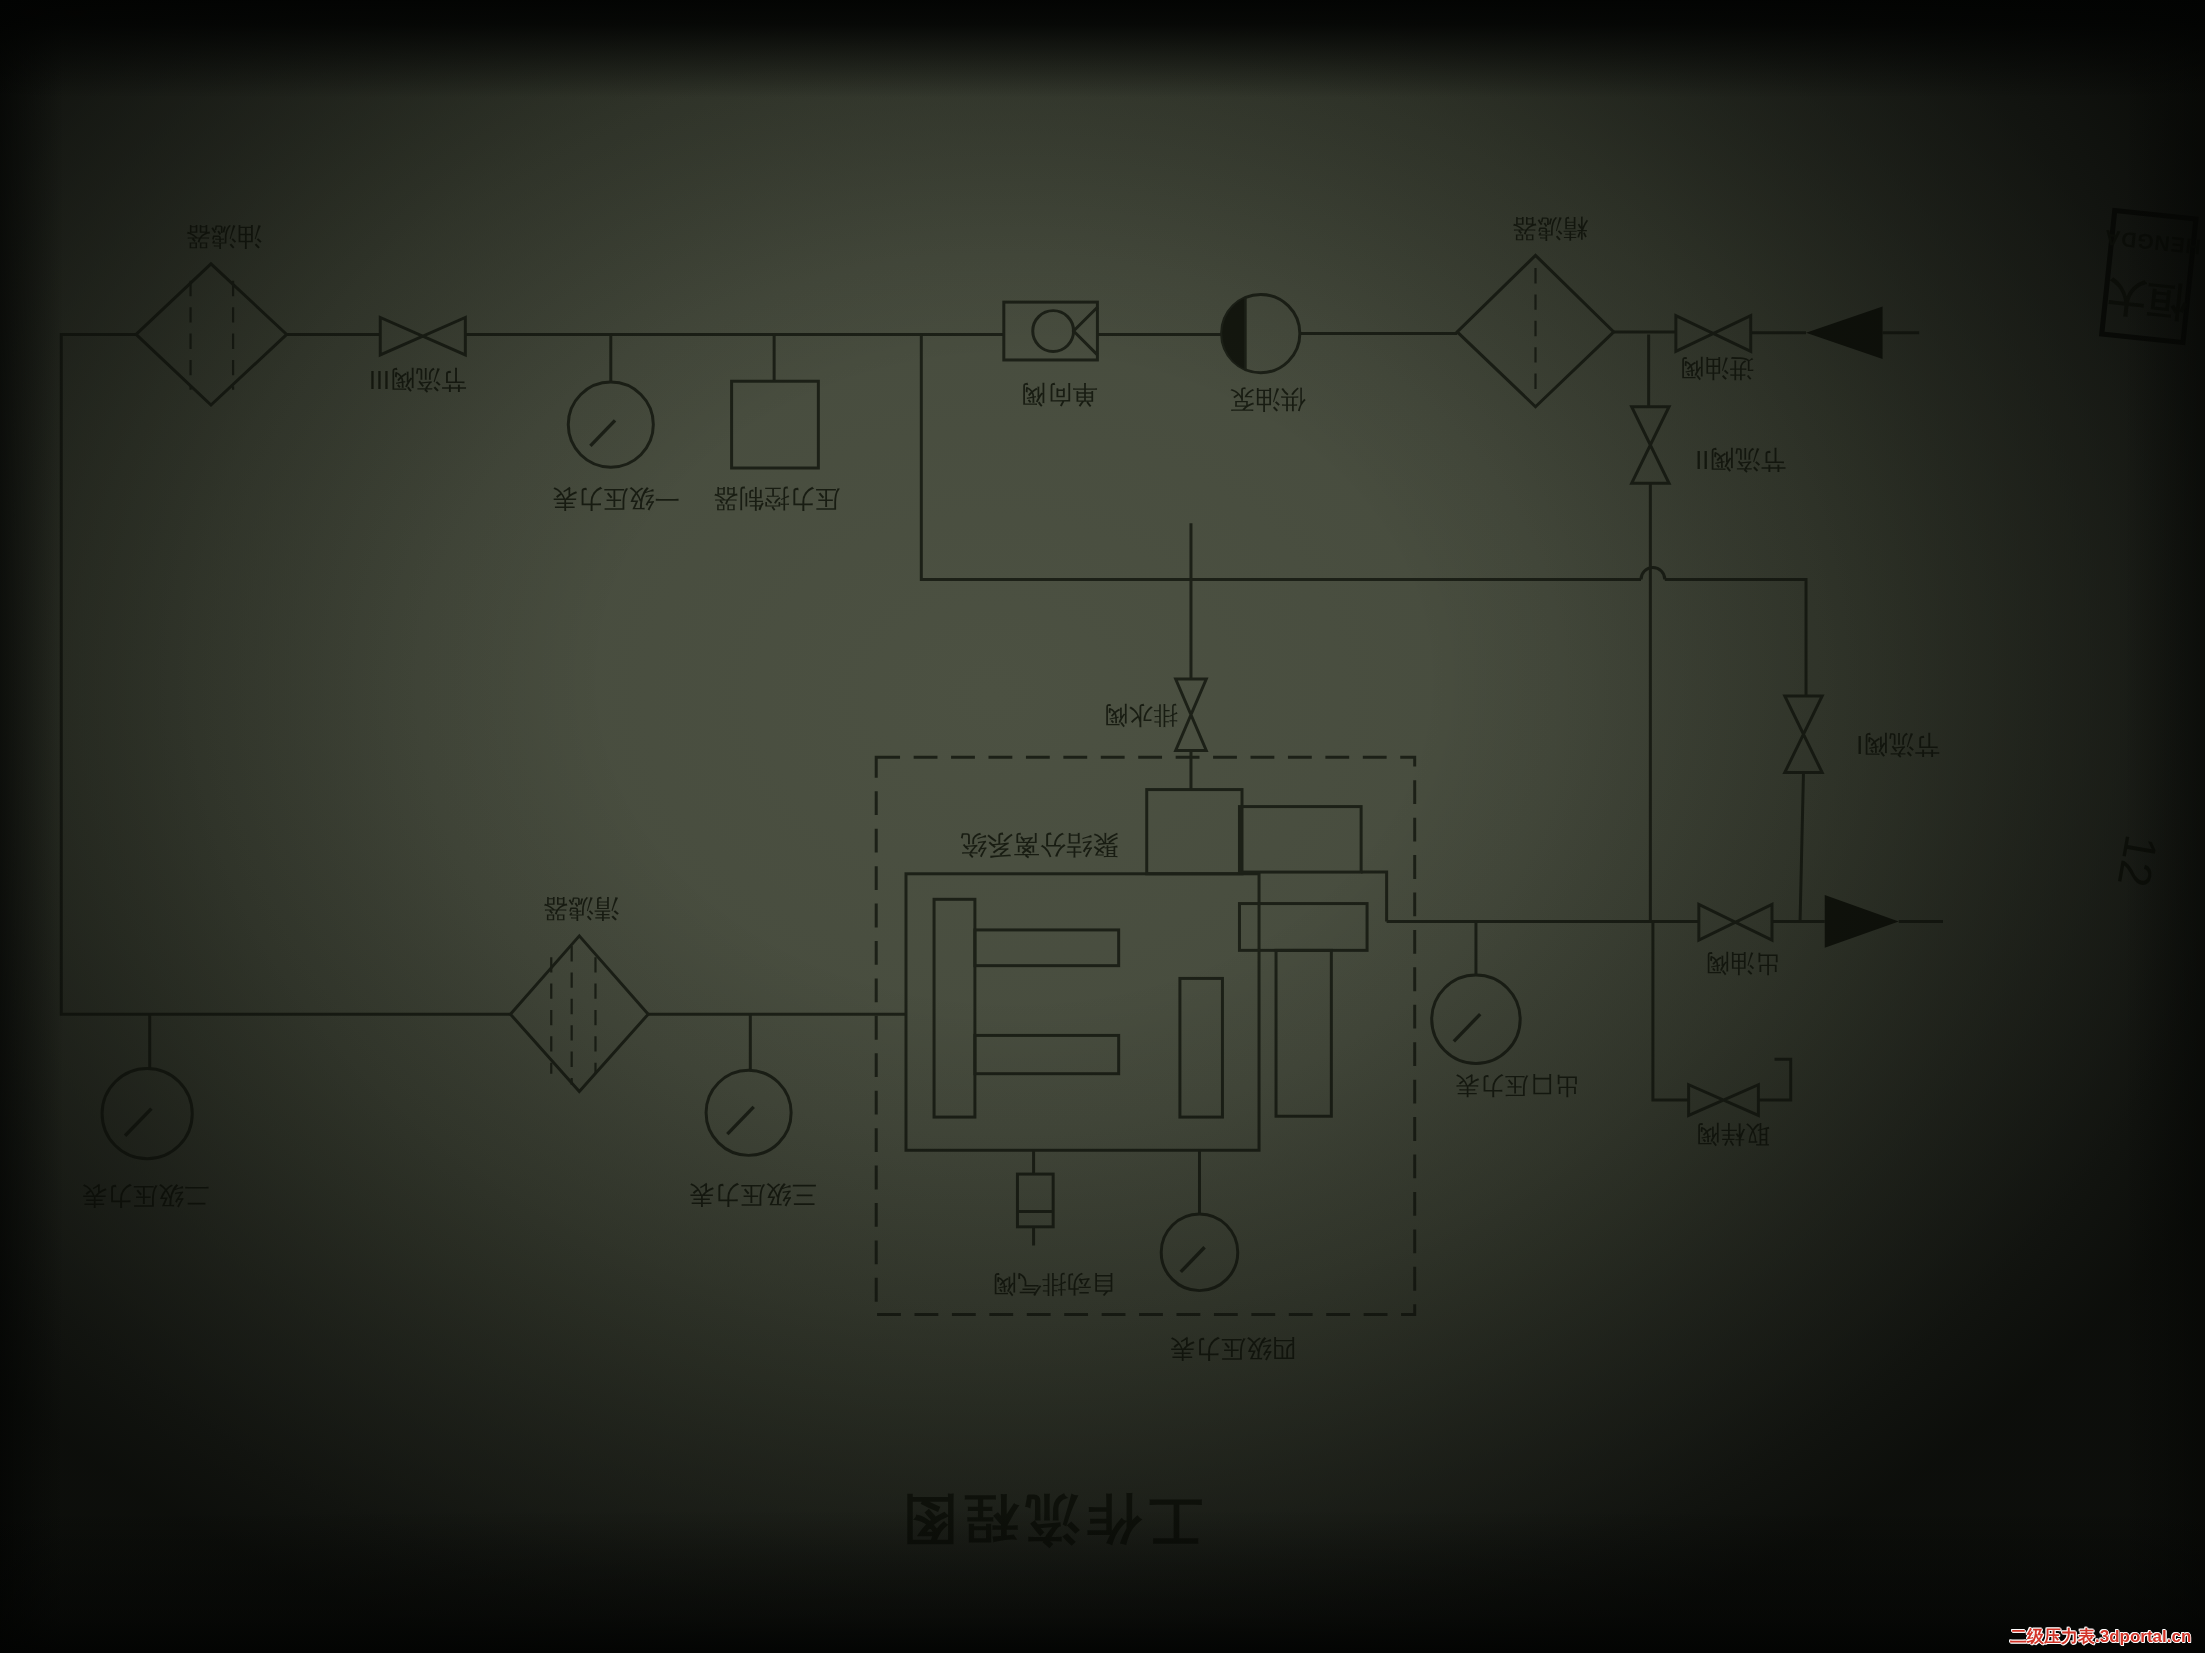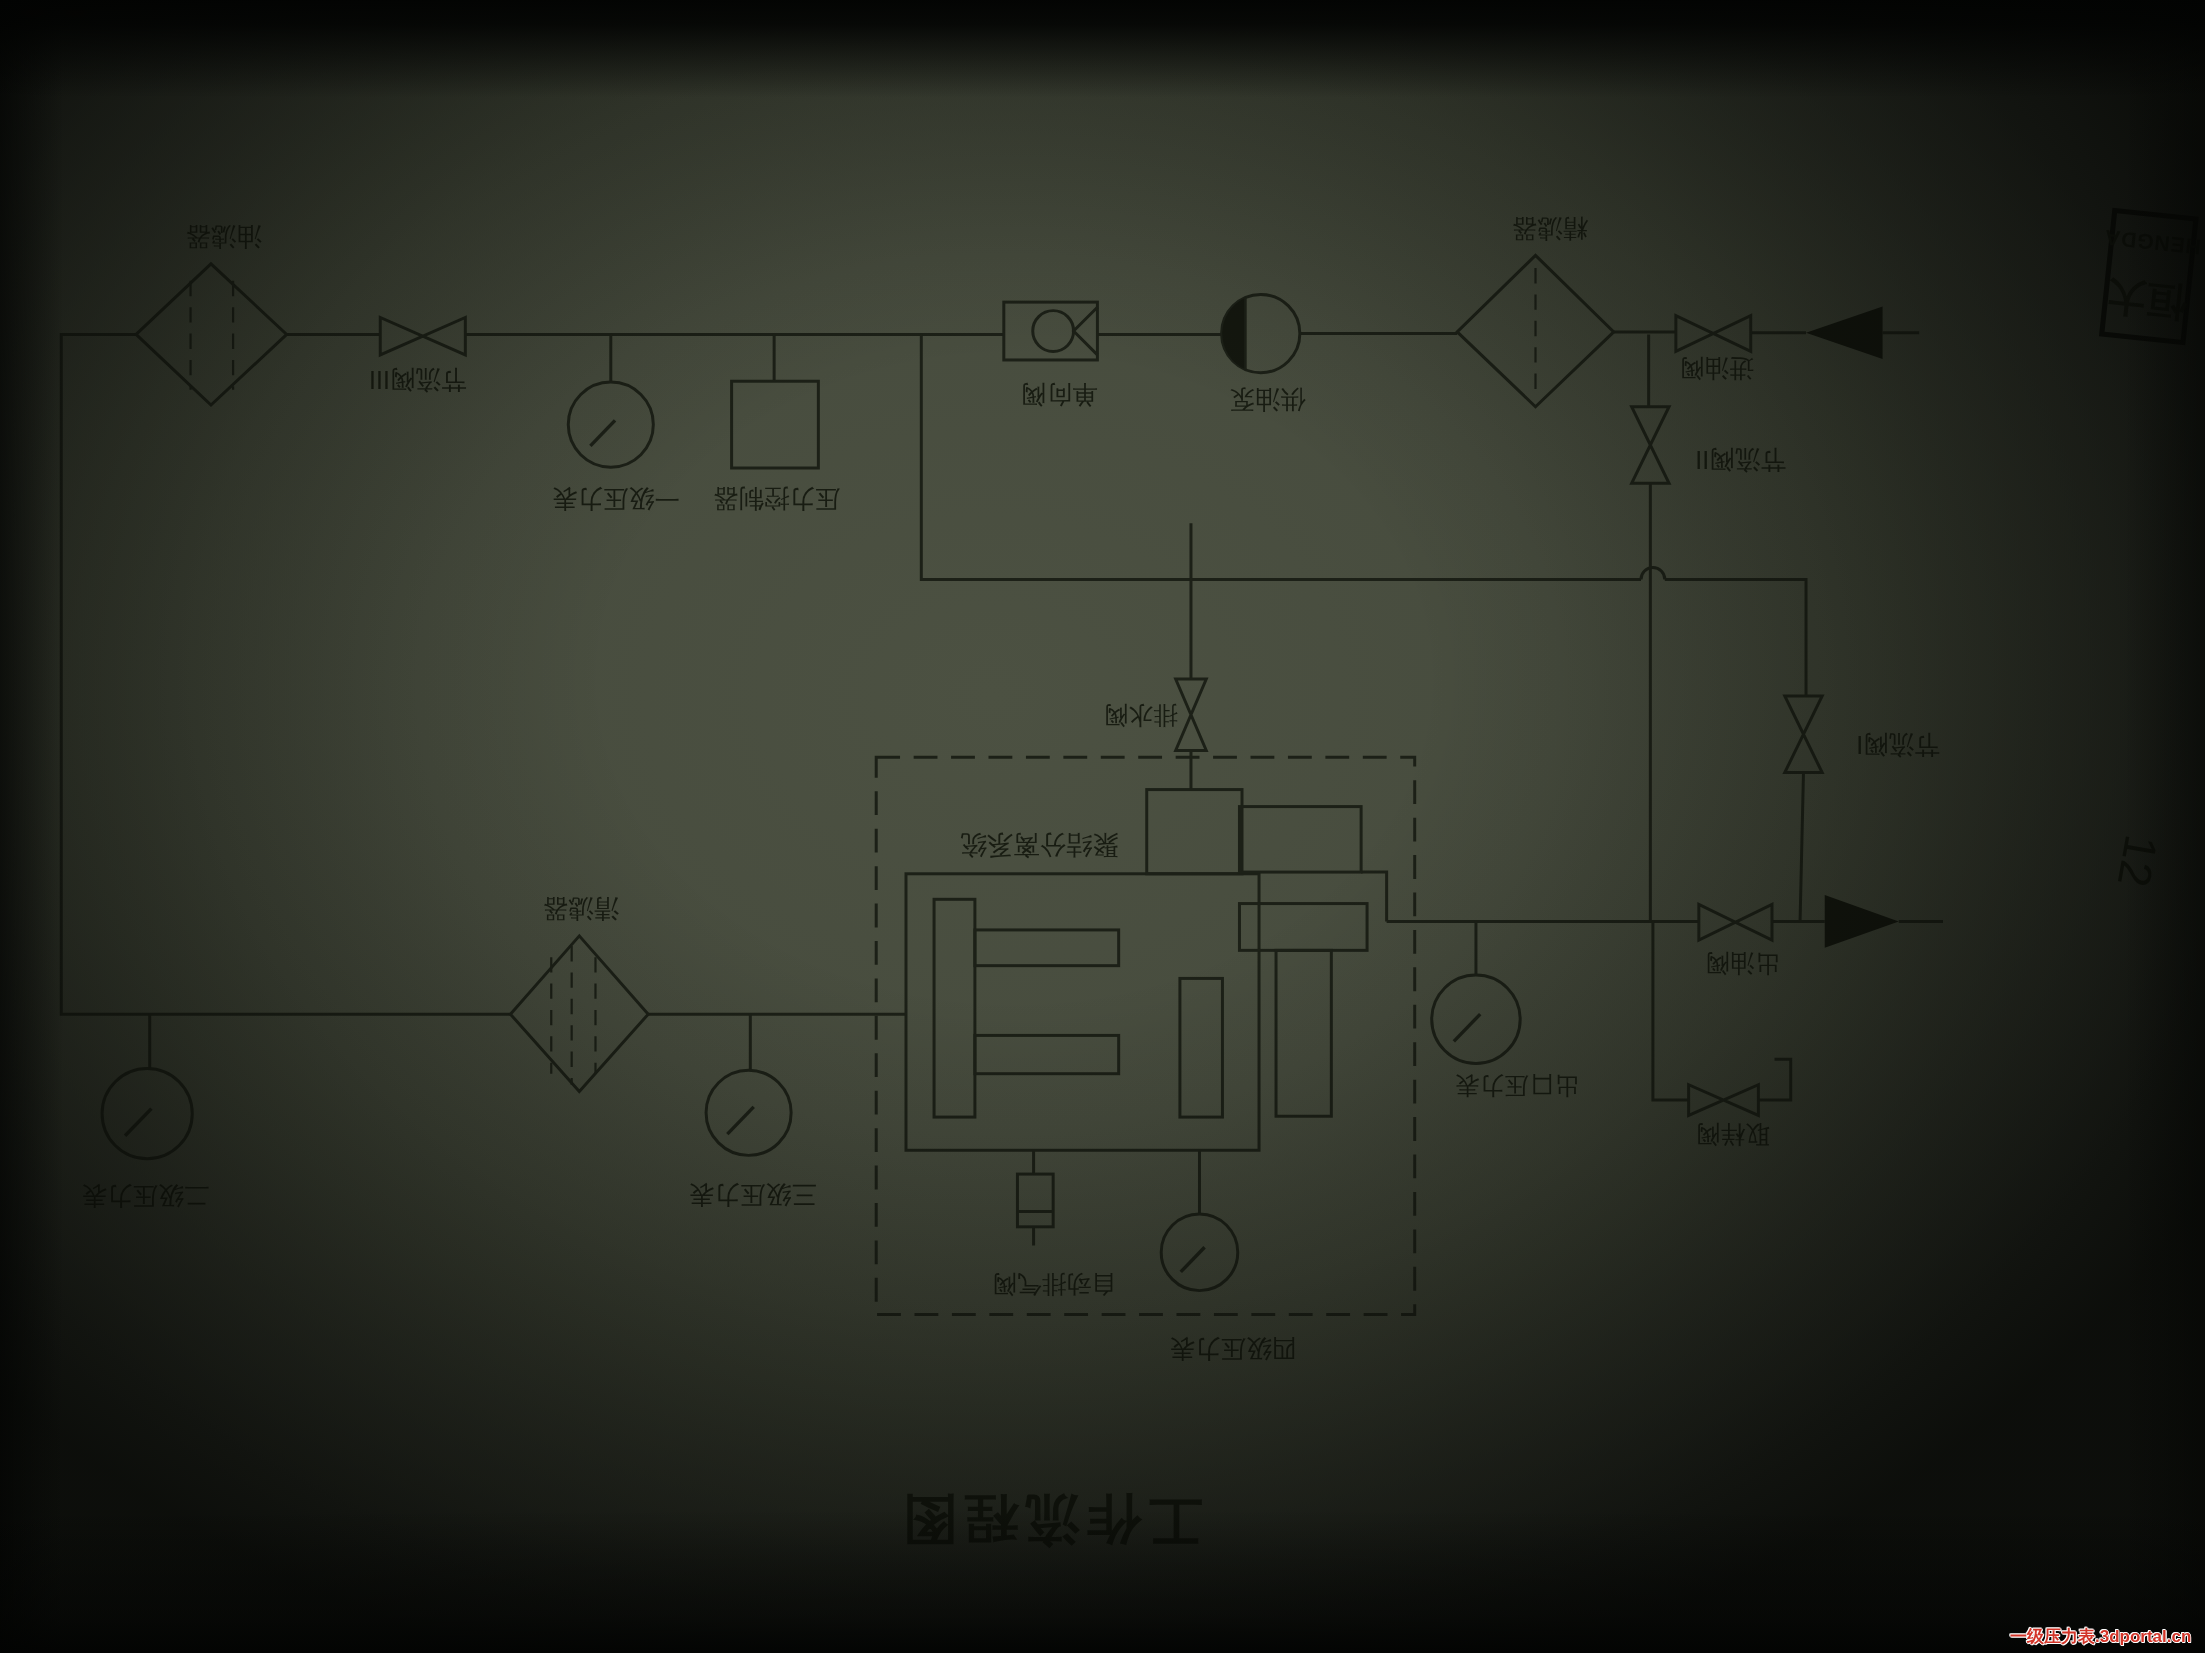--- a/index.html
+++ b/index.html
@@ -204,15 +204,15 @@
     <g transform="rotate(186 2527 325)" opacity="0.9">
       <rect x="2480" y="252" width="96" height="146" stroke="#0e100b" stroke-width="6"></rect>
       <text x="2528" y="298" font-size="46" font-weight="bold" text-anchor="middle" dominant-baseline="central" fill="#0e100b" stroke="none">恒大</text>
       <text x="2528" y="366" font-size="25" font-weight="bold" letter-spacing="1" text-anchor="middle" dominant-baseline="central" fill="#0e100b" stroke="none">HENGDA</text>
     </g>
   </svg>
 
   <div class="smudge"></div>
   <div class="vignette"></div>
 
-  <div class="watermark">一级压力表.3dportal.cn</div>
+  <div class="watermark">二级压力表.3dportal.cn</div>
 </div>
 
 
 </body></html>

